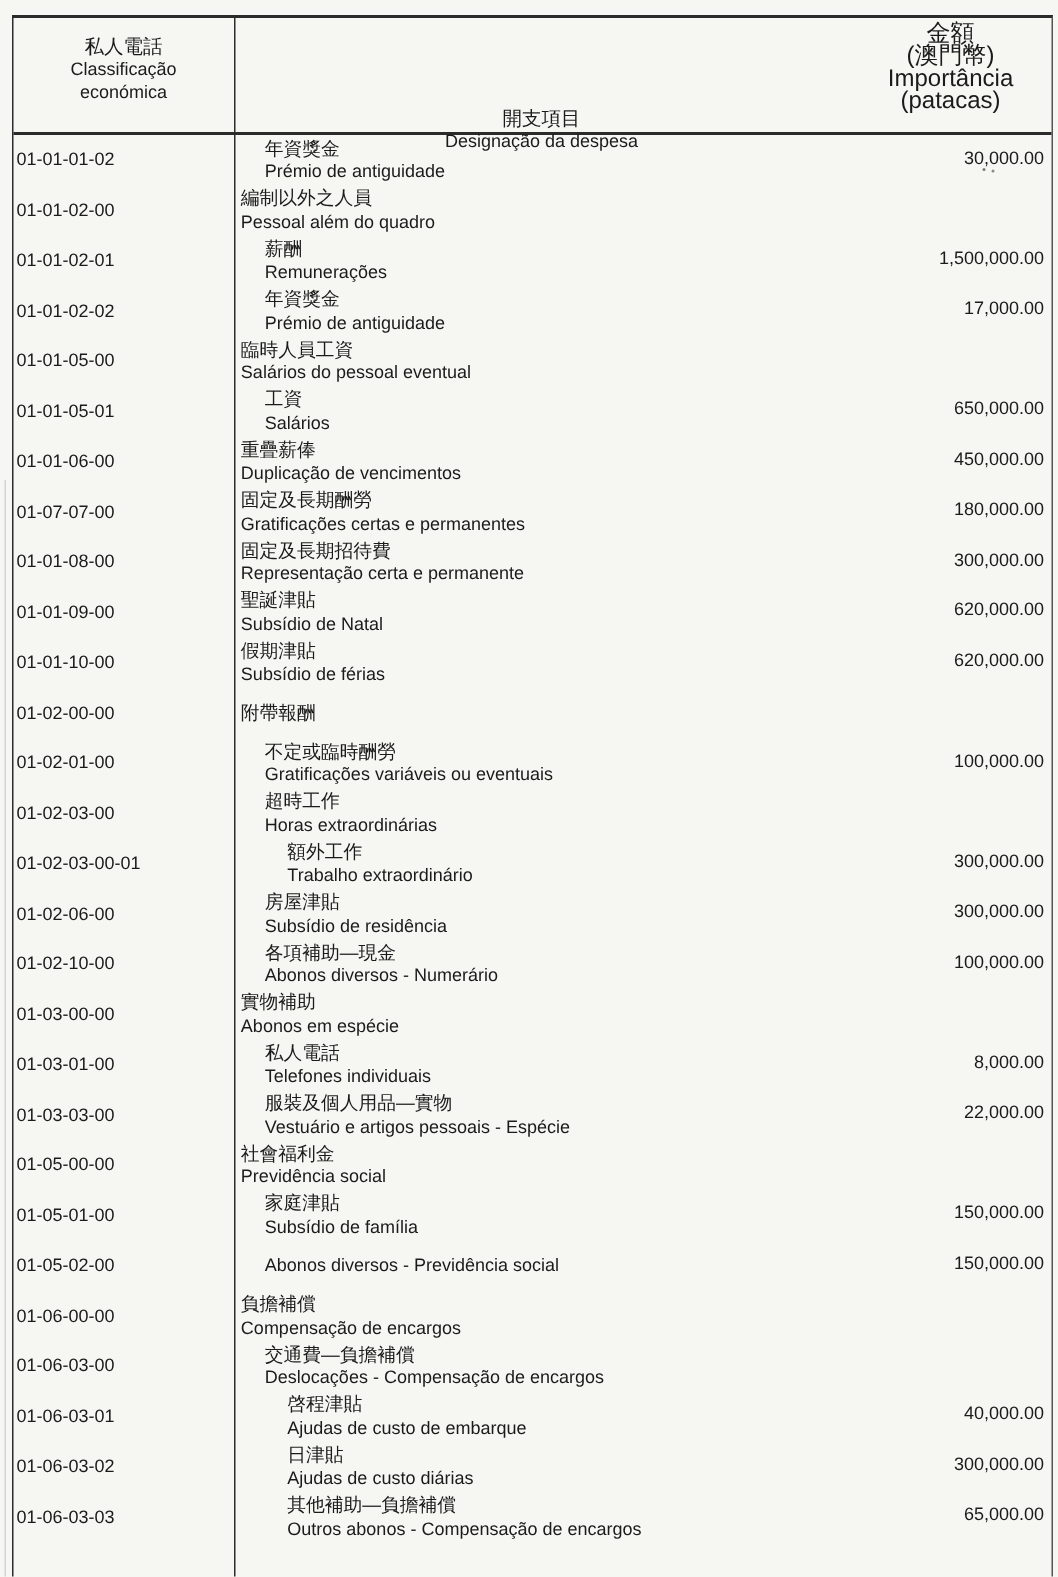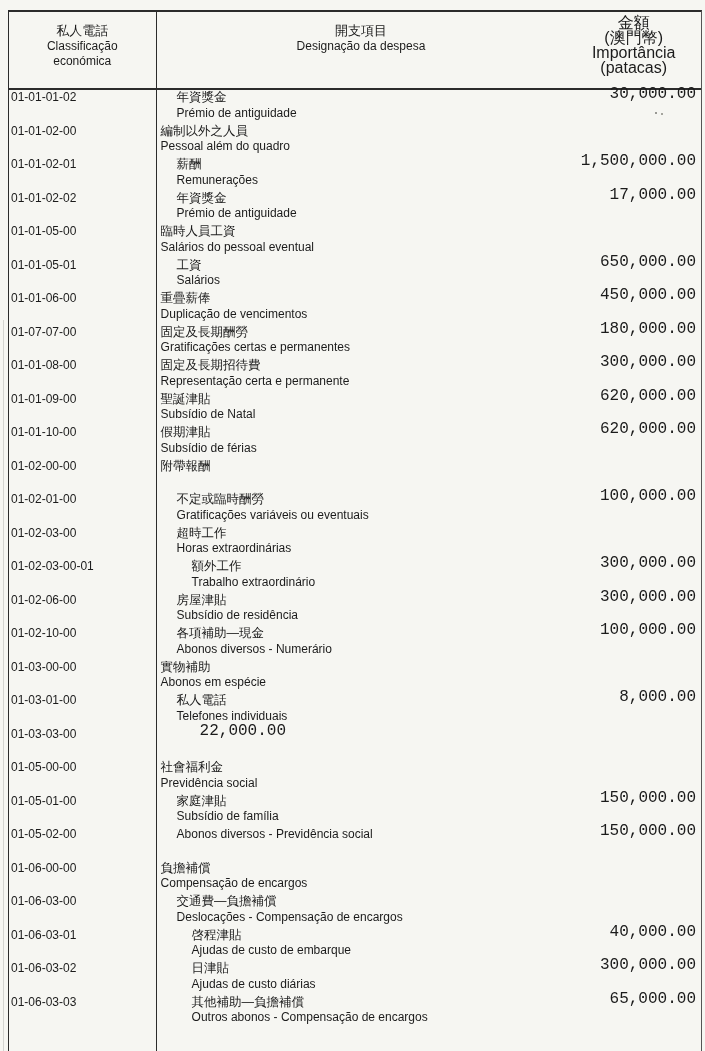--- a/index.html
+++ b/index.html
@@ -28,55 +28,54 @@
     background: var(--line, #2b2b2b);
   }
 
   .thead {
     display: flex;
     height: 78px;
     border-bottom: 2px solid var(--line, #1c1c1c);
   }
   .hcell { text-align: center; }
   .h-code  { width: 147px; padding-top: 10px; }
-  .h-desc  { width: 412px; padding-top: 10px; }
+  .h-desc  { width: 412px; padding-top: 10px; margin-top: 48px; }
   .h-amt   { width: 135px; padding-top: 3px; }
   .h-zh { font-size: 13px; line-height: 17px; }
   .h-pt { font-size: 12px; line-height: 15px; }
   .h-amt div { font-size: 16px; line-height: 15px; }
 
   .tbody { position: relative; }
   .row {
     display: flex;
     height: 33.5px;
     padding-top: 0;
-    align-items: flex-start;
+    align-items: center;
   }
   .cell-code {
     width: 147px;
     padding-left: 2px;
     font-size: 12px;
     line-height: 15px;
     white-space: nowrap;
   }
   .cell-desc { width: 412px; }
   .cell-desc .zh { font-size: 12.5px; line-height: 15.5px; }
   .cell-desc .pt { font-size: 12px;   line-height: 15px; }
   .cell-desc.ind0 { padding-left: 5px; }
   .cell-desc.ind1 { padding-left: 21px; }
   .cell-desc.ind2 { padding-left: 36px; }
   .cell-amount {
     width: 135px;
     text-align: right;
     padding-right: 5px;
-    font-size: 16px;
+    font-size: 12px;
     line-height: 15px;
     margin-top: -3px;
     white-space: nowrap;
-    font-family: Liberation Mono, monospace;
   }
 
   .scan-dots {
     position: absolute;
     left: 655px; top: 112px;
     width: 2px; height: 2px;
     background: #7a7a74;
     border-radius: 50%;
     box-shadow: 6px 1px 0 0 #8a8a82;
   }
@@ -278,20 +277,24 @@
     <div class="cell-code">01-03-01-00</div>
     <div class="cell-desc ind1">
       <div class="zh">私人電話</div>
       <div class="pt">Telefones individuais</div>
     </div>
     <div class="cell-amount">8,000.00</div>
   </div>
 
   <div class="row">
     <div class="cell-code">01-03-03-00</div>
+    <div class="cell-desc ind1">
+      <div class="zh">服裝及個人用品—實物</div>
+      <div class="pt">Vestuário e artigos pessoais - Espécie</div>
+    </div>
     <div class="cell-amount">22,000.00</div>
   </div>
 
   <div class="row">
     <div class="cell-code">01-05-00-00</div>
     <div class="cell-desc ind0">
       <div class="zh">社會福利金</div>
       <div class="pt">Previdência social</div>
     </div>
     <div class="cell-amount"></div>

